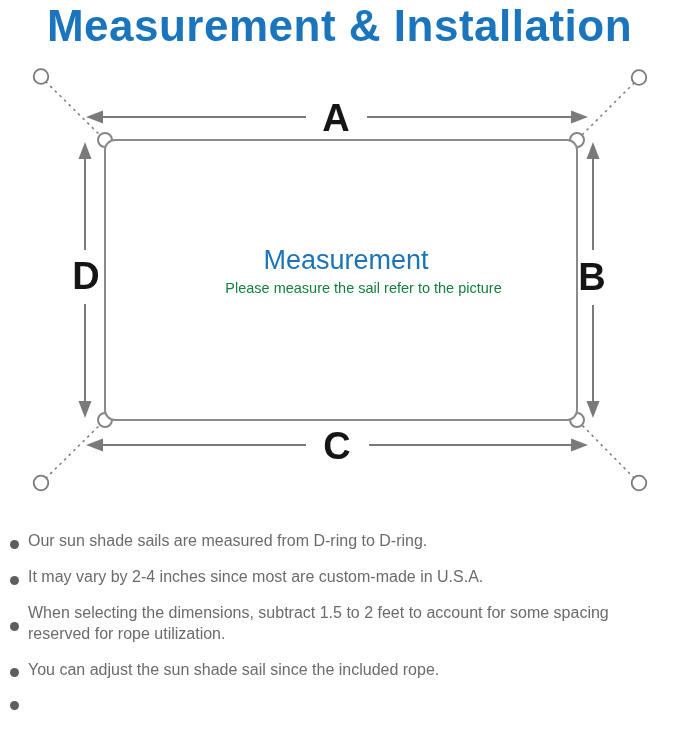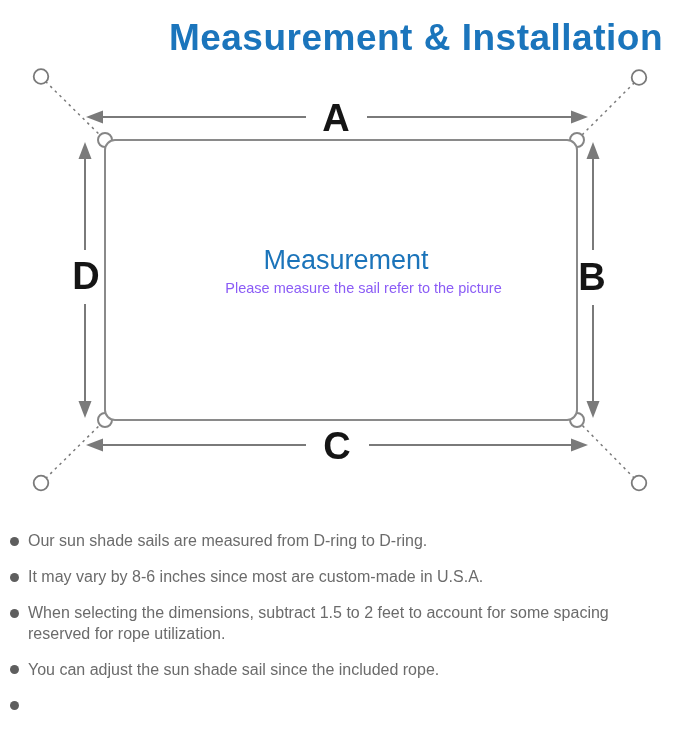--- a/index.html
+++ b/index.html
@@ -13,23 +13,23 @@
     height: 739px;
     background: #ffffff;
     overflow: hidden;
     font-family: "Liberation Sans", "DejaVu Sans", sans-serif;
   }
   .page-title {
     position: absolute;
     top: 1px;
     left: 0;
     right: 0;
-    margin: 16px;
-    text-align: right;
-    font-size: 37px;
+    margin: 0;
+    text-align: center;
+    font-size: 44px;
     font-weight: 700;
     letter-spacing: 0.5px;
     color: #1B75BC;
   }
   .diagram-svg {
     position: absolute;
     top: 0;
     left: 0;
   }
   .dim-label {
@@ -54,36 +54,36 @@
     font-weight: 400;
     color: #1B74BA;
     white-space: nowrap;
   }
   .center-subtitle {
     position: absolute;
     left: 344px;
     top: 288px;
     transform: translate(-50%, -50%);
     font-size: 14.5px;
-    color: #8b5cf6;
+    color: #15803d;
     white-space: nowrap;
     padding-left: 39px;
   }
   .notes {
     position: absolute;
     top: 531px;
     left: 10px;
     width: 669px;
     margin: 0;
     padding: 0;
     list-style: none;
   }
   .note-item {
     display: flex;
-    align-items: flex-start;
+    align-items: center;
     gap: 9px;
     margin: 0 0 15.5px 0;
   }
   .bullet-dot {
     flex: 0 0 auto;
     width: 9px;
     height: 9px;
     margin-top: 5.5px;
     border-radius: 50%;
     background: #5E5E5E;
@@ -163,21 +163,21 @@
   <div class="center-heading">Measurement</div>
   <div class="center-subtitle">Please measure the sail refer to the picture</div>
 
   <ul class="notes">
     <li class="note-item">
       <span class="bullet-dot"></span>
       <span class="note-text">Our sun shade sails are measured from D-ring to D-ring.</span>
     </li>
     <li class="note-item">
       <span class="bullet-dot"></span>
-      <span class="note-text">It may vary by 8-6 inches since most are custom-made in U.S.A.</span>
+      <span class="note-text">It may vary by 2-4 inches since most are custom-made in U.S.A.</span>
     </li>
     <li class="note-item">
       <span class="bullet-dot"></span>
       <span class="note-text">When selecting the dimensions, subtract 1.5 to 2 feet to account for some spacing
 reserved for rope utilization.</span>
     </li>
     <li class="note-item">
       <span class="bullet-dot"></span>
       <span class="note-text">You can adjust the sun shade sail since the included rope.</span>
     </li>

